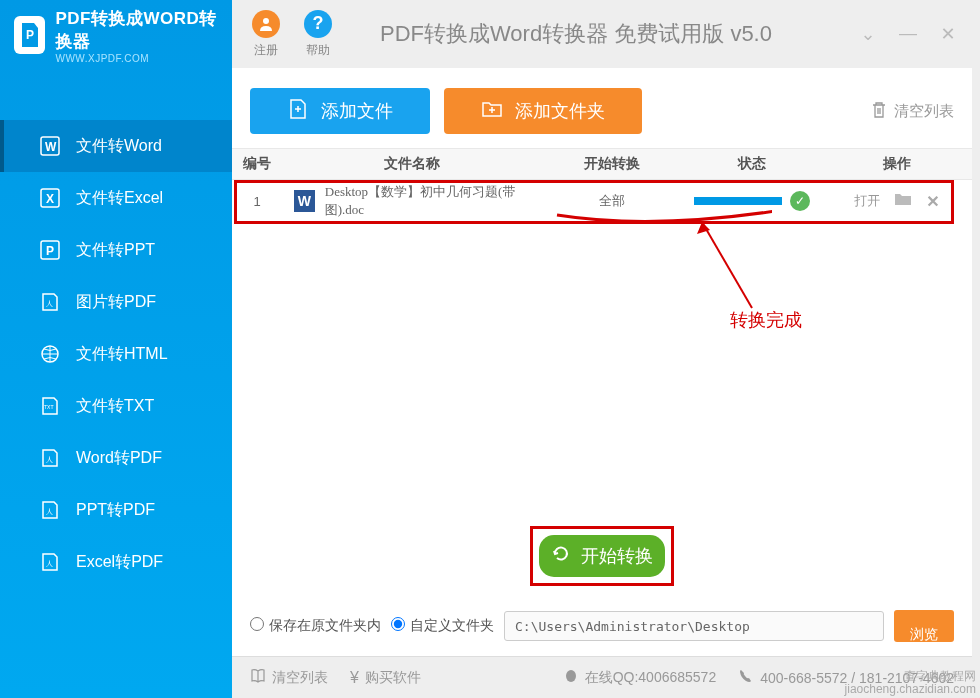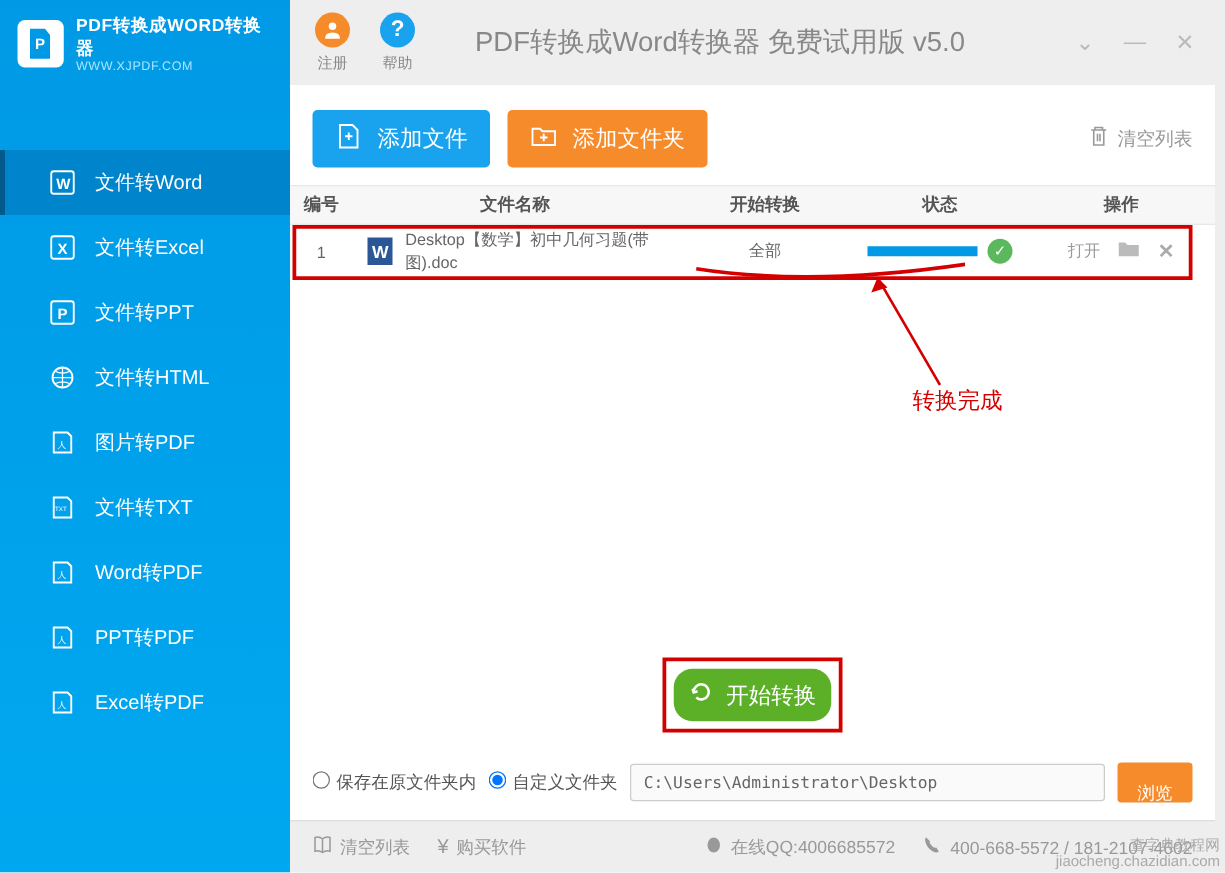--- a/index.html
+++ b/index.html
@@ -5,21 +5,21 @@
     * { margin: 0; padding: 0; box-sizing: border-box; font-family: "Microsoft YaHei", sans-serif; }
     body { width: 980px; height: 698px; background: #eeeeee; overflow: hidden; position: relative; }
     
     .app { display: flex; width: 100%; height: 100%; }
     
     
     .sidebar { width: 232px; background: linear-gradient(to bottom, #0099e5, #00a8f0); flex-shrink: 0; }
     .logo-area { height: 70px; display: flex; align-items: center; padding: 0 14px; gap: 10px; }
     .logo-icon { width: 38px; height: 38px; background: #fff; border-radius: 6px; display: flex; align-items: center; justify-content: center; }
     .logo-icon svg { width: 24px; height: 28px; }
-    .logo-text { color: #fff; font-size: 14px; font-weight: bold; letter-spacing: 0.5px; }
+    .logo-text { color: #fff; font-size: 17px; font-weight: bold; letter-spacing: 0.5px; }
     .logo-url { color: #a8e4ff; font-size: 10px; letter-spacing: 0.5px; }
     .nav { margin-top: 50px; }
     .nav-item { height: 52px; display: flex; align-items: center; padding: 0 40px; gap: 16px; color: #fff; font-size: 16px; cursor: pointer; }
     .nav-item.active { background: #0085cc; position: relative; }
     .nav-item.active::before { content: ""; position: absolute; left: 0; top: 0; bottom: 0; width: 4px; background: #005a8c; }
     .nav-icon { width: 20px; height: 20px; display: flex; align-items: center; justify-content: center; }
     
     
     .main { flex: 1; display: flex; flex-direction: column; background: #eeeeee; }
     
@@ -29,21 +29,21 @@
     .tb-action { display: flex; flex-direction: column; align-items: center; gap: 4px; cursor: pointer; }
     .tb-action-icon { width: 28px; height: 28px; border-radius: 50%; display: flex; align-items: center; justify-content: center; }
     .tb-action-label { font-size: 12px; color: #888; }
     .app-title { color: #888; font-size: 22px; }
     .window-controls { margin-left: auto; display: flex; gap: 16px; }
     .win-ctrl { color: #bbb; font-size: 18px; cursor: pointer; width: 24px; text-align: center; }
     
     
     .content { flex: 1; background: #fff; margin: 0 8px 0 0; display: flex; flex-direction: column; }
     .toolbar { display: flex; align-items: center; padding: 20px 18px 14px; gap: 14px; }
-    .btn { height: 46px; border-radius: 4px; display: flex; align-items: center; padding: 0 18px; gap: 12px; font-size: 18px; color: #fff; cursor: pointer; border: none; }
+    .btn { height: 46px; border-radius: 4px; display: flex; align-items: center; padding: 0 37px; gap: 12px; font-size: 18px; color: #fff; cursor: pointer; border: none; }
     .btn-blue { background: #19a3ef; }
     .btn-orange { background: #f68b2c; }
     .toolbar-right { margin-left: auto; display: flex; align-items: center; gap: 6px; color: #999; cursor: pointer; font-size: 15px; }
     
     
     .table-header { display: flex; background: #f7f7f7; border-top: 1px solid #e8e8e8; border-bottom: 1px solid #e8e8e8; height: 32px; align-items: center; font-size: 14px; color: #555; font-weight: bold; }
     .col-num { width: 50px; text-align: center; }
     .col-name { flex: 1; text-align: center; }
     .col-page { width: 140px; text-align: center; }
     .col-status { width: 140px; text-align: center; }
@@ -124,34 +124,34 @@
             <svg width="20" height="20" viewBox="0 0 20 20">
               <rect x="1" y="1" width="18" height="18" fill="none" stroke="#fff" stroke-width="1.5" rx="2"></rect>
               <text x="6" y="15" fill="#fff" font-size="12" font-weight="bold">P</text>
             </svg>
           </span>
         <span>文件转PPT</span>
       </div>
       <div class="nav-item">
         <span class="nav-icon">
             <svg width="20" height="20" viewBox="0 0 20 20">
+              <path d="M3 2 L14 2 L17 5 L17 18 L3 18 Z" fill="none" stroke="#fff" stroke-width="1.5"></path>
+              <text x="6" y="14" fill="#fff" font-size="7">人</text>
+            </svg>
+          </span>
+        <span>图片转PDF</span>
+      </div>
+      <div class="nav-item">
+        <span class="nav-icon">
+            <svg width="20" height="20" viewBox="0 0 20 20">
               <circle cx="10" cy="10" r="8" fill="none" stroke="#fff" stroke-width="1.5"></circle>
               <path d="M2 10 H18 M10 2 V18 M4 5 Q10 8 16 5 M4 15 Q10 12 16 15" fill="none" stroke="#fff" stroke-width="1"></path>
             </svg>
           </span>
         <span>文件转HTML</span>
-      </div>
-      <div class="nav-item">
-        <span class="nav-icon">
-            <svg width="20" height="20" viewBox="0 0 20 20">
-              <path d="M3 2 L14 2 L17 5 L17 18 L3 18 Z" fill="none" stroke="#fff" stroke-width="1.5"></path>
-              <text x="6" y="14" fill="#fff" font-size="7">人</text>
-            </svg>
-          </span>
-        <span>图片转PDF</span>
       </div>
       <div class="nav-item">
         <span class="nav-icon">
             <svg width="20" height="20" viewBox="0 0 20 20">
               <path d="M3 2 L14 2 L17 5 L17 18 L3 18 Z" fill="none" stroke="#fff" stroke-width="1.5"></path>
               <text x="4" y="13" fill="#fff" font-size="5">TXT</text>
             </svg>
           </span>
         <span>文件转TXT</span>
       </div>
@@ -242,21 +242,21 @@
         <div class="col-page">开始转换</div>
         <div class="col-status">状态</div>
         <div class="col-action">操作</div>
       </div>
 
       <div class="table-body">
         <div class="table-row">
           <div class="col-num">1</div>
           <div class="row-name">
             <div class="file-icon">W</div>
-            <span style="font-family:Liberation Sans, sans-serif;">Desktop【数学】初中几何习题(带图).doc</span>
+            <span style="font-family:Liberation Serif, serif;">Desktop【数学】初中几何习题(带图).doc</span>
           </div>
           <div class="row-page">全部</div>
           <div class="row-status">
             <div class="progress"></div>
             <div class="check">✓</div>
           </div>
           <div class="row-action">
             <span class="row-action-open">打开</span>
             <span class="row-act-icon"><svg width="18" height="14" viewBox="0 0 18 14">
                   <path d="M1 2 L6 2 L8 4 L17 4 L17 13 L1 13 Z" fill="#bbb"></path>

